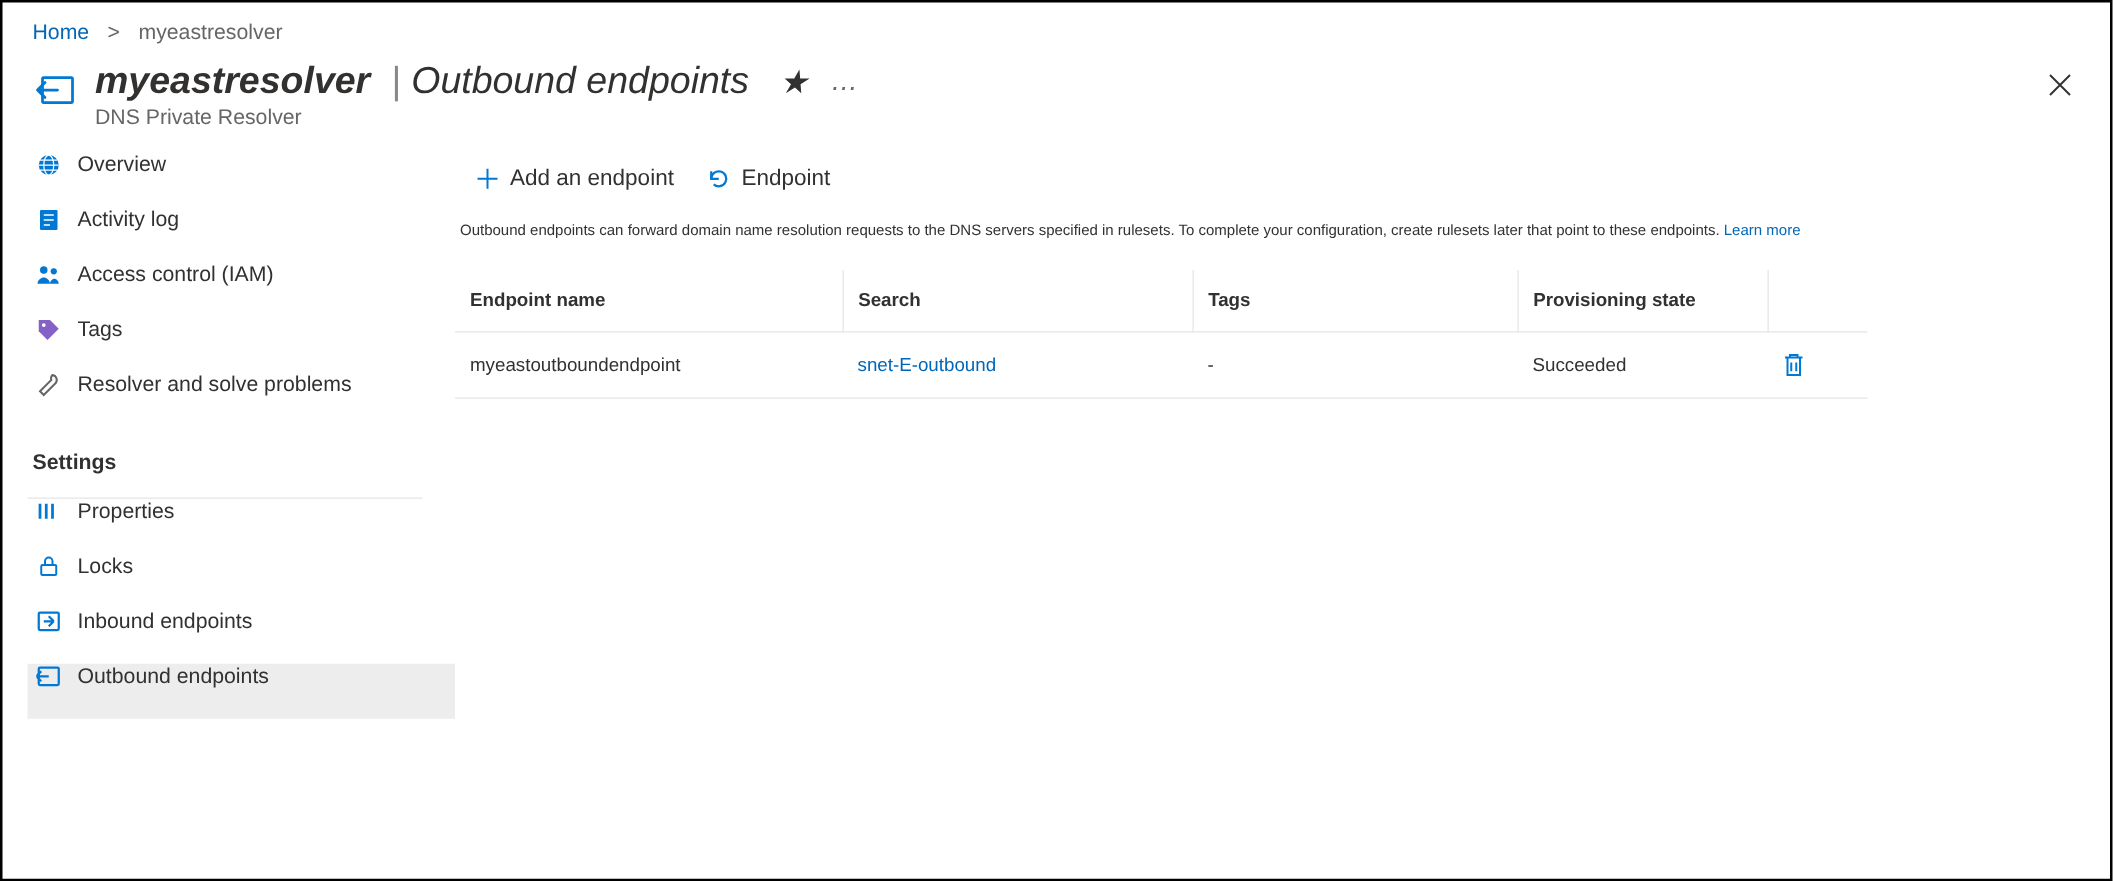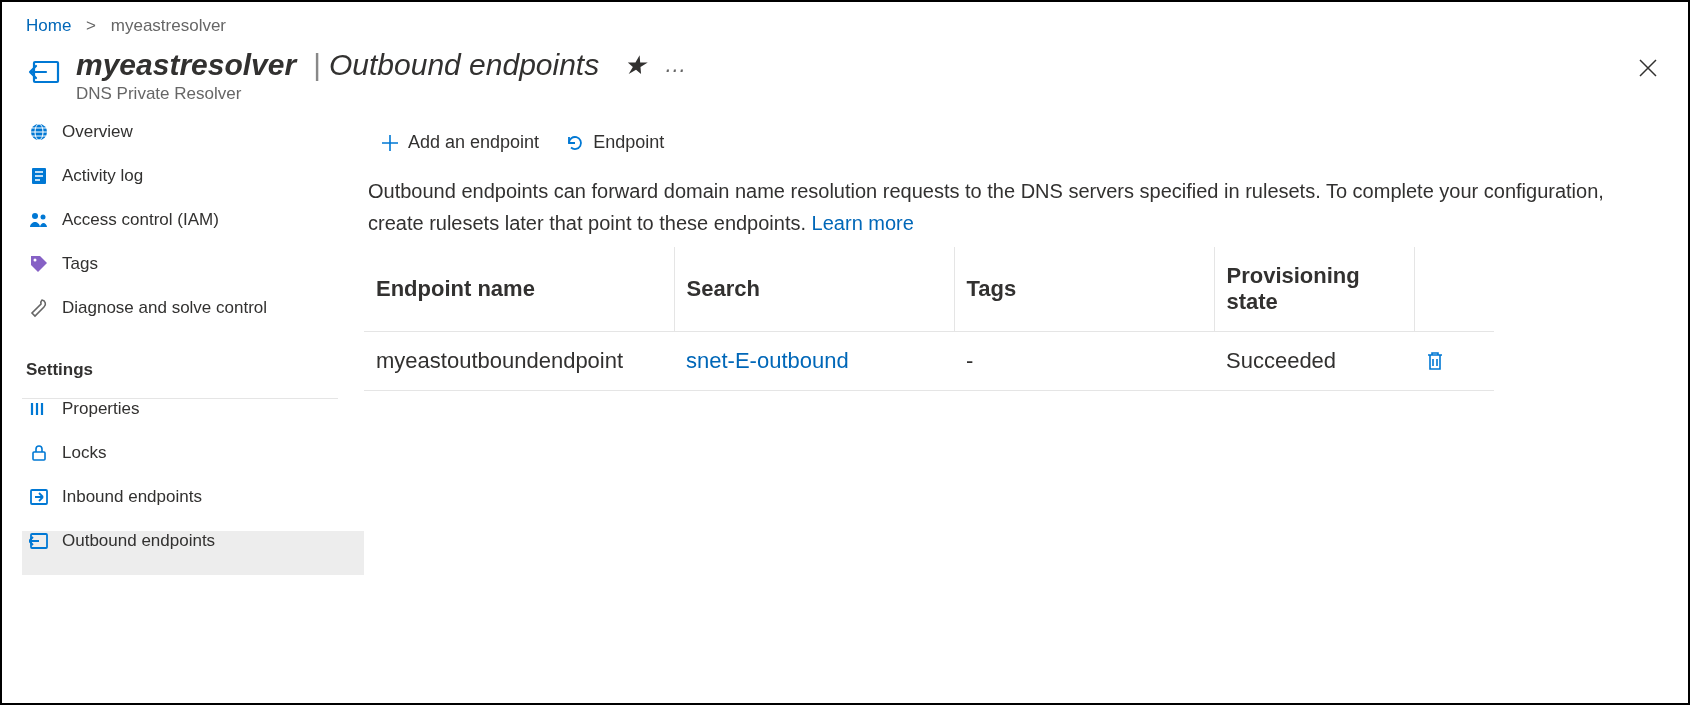--- a/index.html
+++ b/index.html
@@ -44,25 +44,25 @@
   .nav li.selected { background: #ededed; }
   .section-label { font-size: 17px; font-weight: 600; color: #323130; padding: 18px 0 10px 4px; }
   .section-divider { border: none; border-top: 1px solid #e5e5e5; margin: 8px 0 0 0; width: 316px; }
 
   
   .toolbar { display: flex; align-items: center; gap: 26px; padding: 10px 0 22px 16px; }
   .toolbar-btn { display: flex; align-items: center; gap: 8px; font-size: 18px; color: #323130; cursor:pointer; }
   .toolbar-btn .icon { color: #0078d4; }
 
   
-  .desc { font-size: 20px; color: #323130; line-height: 1.6; padding-left: 4px; margin-bottom: 8px; }
+  .desc { font-size: 12px; color: #323130; line-height: 1.6; padding-left: 4px; margin-bottom: 22px; }
   .desc a { color: #0067b8; }
 
   
-  .table { width: 1130px; border-collapse: collapse; font-size: 22px; }
+  .table { width: 1130px; border-collapse: collapse; font-size: 15px; }
   .table th { text-align: left; font-weight: 600; padding: 16px 12px; border-right: 1px solid #e5e5e5; border-bottom: 1px solid #e5e5e5; }
   .table th:last-child, .table td:last-child { border-right: none; }
   .table td { padding: 16px 12px; border-bottom: 1px solid #e5e5e5; color:#323130; }
   .table td a { color: #0067b8; }
   .table .col-name { width: 310px; }
   .table .col-subnet { width: 280px; }
   .table .col-tags { width: 260px; }
   .table .col-state { width: 200px; }
   .table .col-act { width: 80px; text-align:center;}
   .trash { color: #0078d4; cursor:pointer; }
@@ -145,21 +145,21 @@
             </svg>
         </span>
         <span>Tags</span>
       </li>
       <li>
         <span class="icon">
           <svg width="20" height="20" viewBox="0 0 20 20" fill="none" stroke="#666" stroke-width="1.6">
               <path d="M13 2 a4 4 0 0 1 2 7 L6 18 L3 15 L12 6 a4 4 0 0 1 1 -4 Z"></path>
             </svg>
         </span>
-        <span>Diagnose and solve control</span>
+        <span>Resolver and solve problems</span>
       </li>
     </ul>
 
     <div class="section-label">Settings</div>
     <hr class="section-divider">
 
     <ul class="nav">
       <li>
         <span class="icon">
           <svg width="18" height="18" viewBox="0 0 18 18" stroke="#0078d4" stroke-width="2.2">

